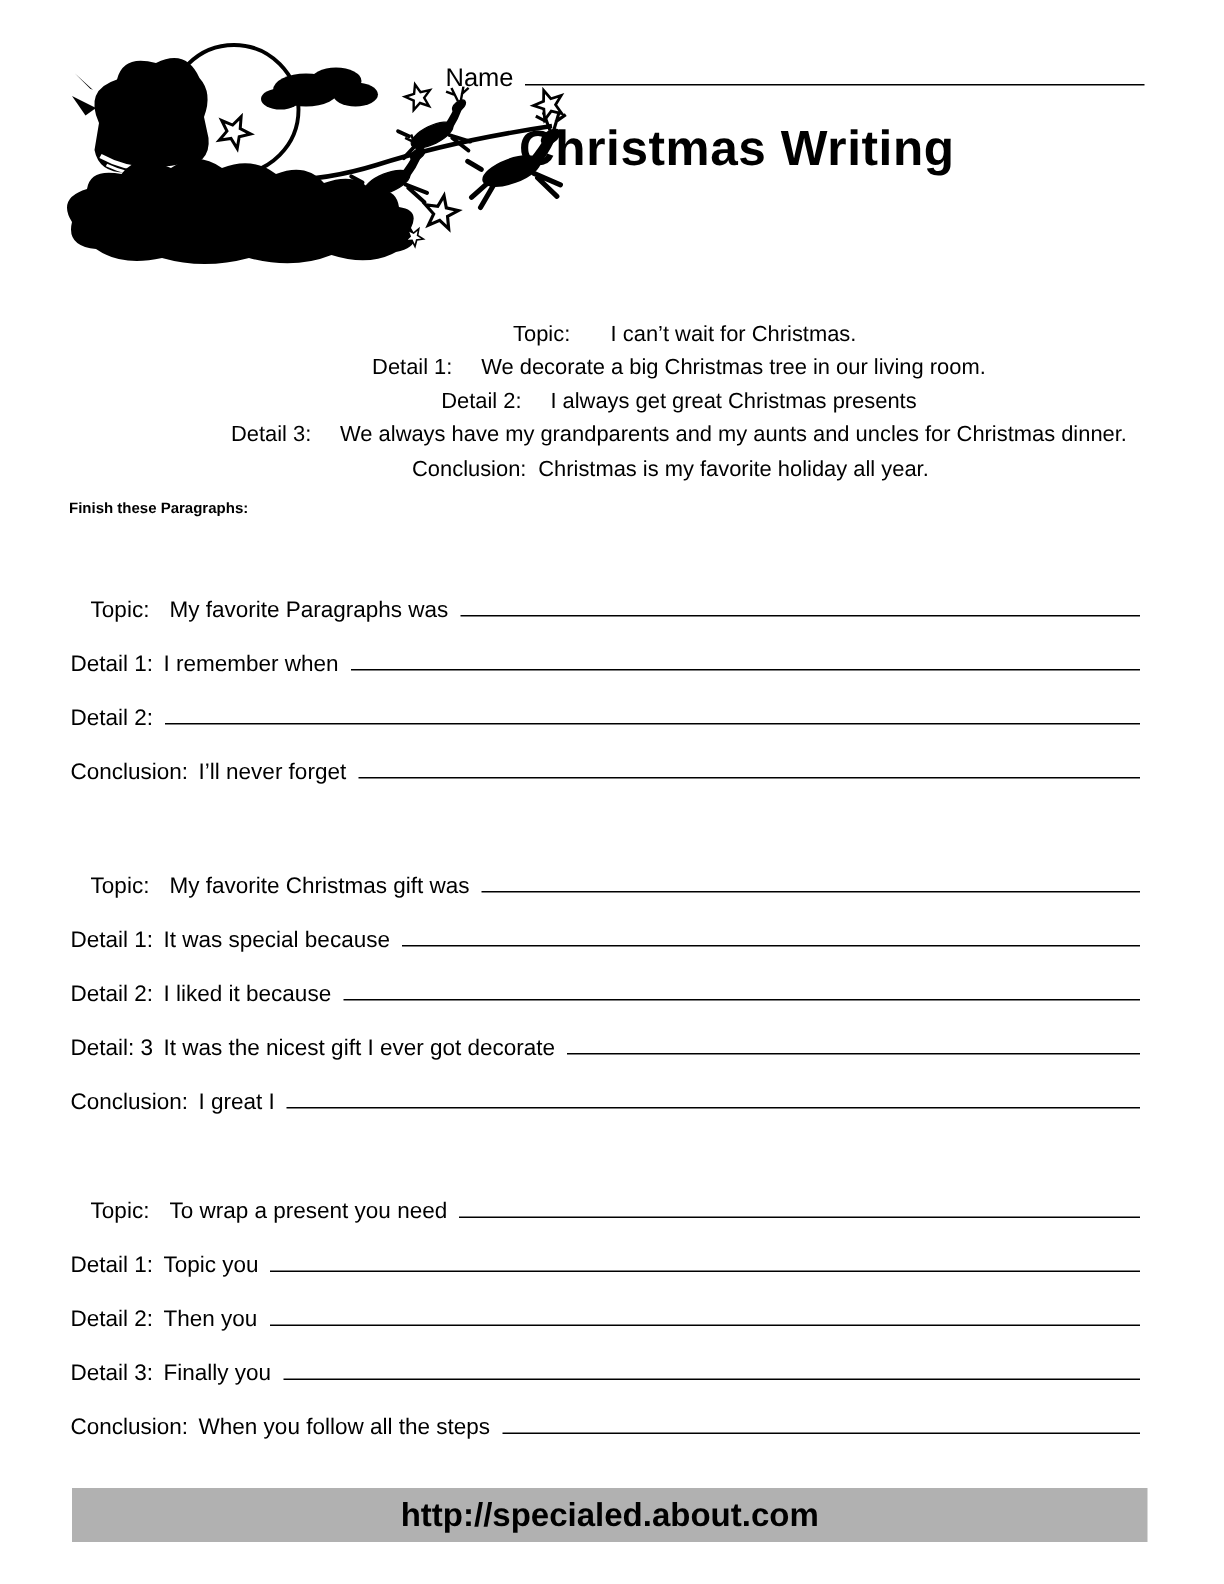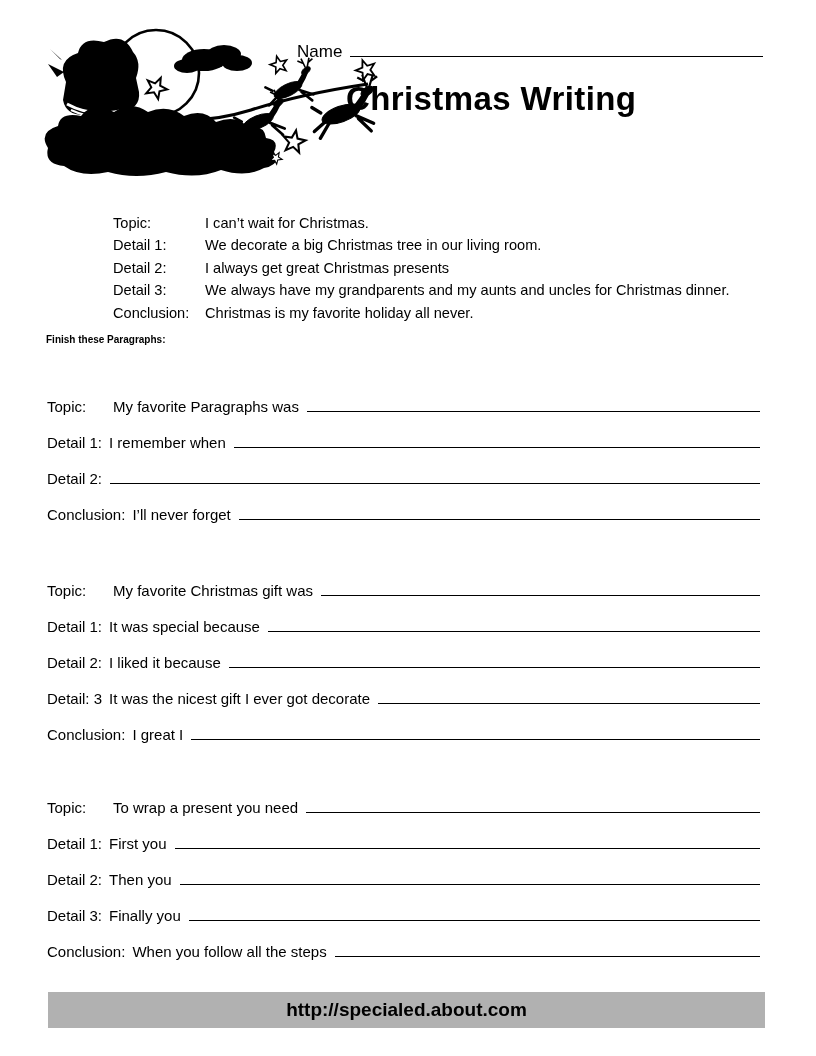--- a/index.html
+++ b/index.html
@@ -1,18 +1,18 @@
 <!DOCTYPE html>
 <html><head>
 <meta charset="utf-8">
 <style>
   html,body{margin:0;padding:0;background:#fff;}
   .page{
     position:relative;width:816px;height:1056px;background:#ffffff;
-    font-family:"Liberation Sans",sans-serif;color:#000;overflow:hidden;
+    font-family:"Liberation Sans",sans-serif;color:#000;overflow:hidden;text-align:center;
   }
   
   .clipart{position:absolute;left:36px;top:20px;width:362px;height:166px;}
   .name-row{
     position:absolute;left:297px;top:42px;width:466px;
     display:flex;align-items:baseline;font-size:17px;
   }
   .name-line{flex:1;margin-left:8px;height:12px;border-bottom:1.8px solid #000;margin-bottom:-4px;}
   .title{
     position:absolute;left:346px;top:80px;margin:0;
@@ -33,21 +33,21 @@
   .flabel{white-space:pre;}
   .flabel.tab{width:66px;flex:0 0 66px;}
   .fprompt{margin-left:7px;white-space:pre;}
   .flabel.tab + .fprompt{margin-left:0;}
   .fprompt:empty{margin-left:0;}
   .blank{flex:1;height:12px;border-bottom:1.8px solid #000;margin-left:8px;margin-bottom:-4px;}
   
   .footer{
     position:absolute;left:48px;top:992px;width:717px;height:36px;
     background:#b1b1b1;display:flex;align-items:center;justify-content:center;
-    font-size:19px;font-weight:bold;
+    font-size:22px;font-weight:bold;
   }
 </style>
 </head>
 <body>
 
 <div class="page">
 
   <svg class="clipart" viewBox="0 0 362 166" aria-hidden="true">
     <defs>
       <polygon id="star" points="0,-9 2.23,-3.07 8.56,-2.78 3.61,1.17 5.29,7.28 0,3.8 -5.29,7.28 -3.61,1.17 -8.56,-2.78 -2.23,-3.07" fill="#fff" stroke="#000" stroke-width="1.6"></polygon>
@@ -104,21 +104,21 @@
     <div class="erow">
       <span class="elabel">Detail 1:</span><span>We decorate a big Christmas tree in our living room.</span>
     </div>
     <div class="erow">
       <span class="elabel">Detail 2:</span><span>I always get great Christmas presents</span>
     </div>
     <div class="erow">
       <span class="elabel">Detail 3:</span><span>We always have my grandparents and my aunts and uncles for Christmas dinner.</span>
     </div>
     <div class="erow">
-      <span class="elabel">Conclusion:</span><span>Christmas is my favorite holiday all never.</span>
+      <span class="elabel">Conclusion:</span><span>Christmas is my favorite holiday all year.</span>
     </div>
   </div>
 
   <h3 class="finish-heading">Finish these Paragraphs:</h3>
 
   <section class="block b1">
     <div class="frow">
       <span class="flabel tab">Topic:</span>
         <span class="fprompt">My favorite Paragraphs was</span>
         <span class="blank"></span>
@@ -169,21 +169,21 @@
   </section>
 
   <section class="block b3">
     <div class="frow">
       <span class="flabel tab">Topic:</span>
         <span class="fprompt">To wrap a present you need</span>
         <span class="blank"></span>
     </div>
     <div class="frow">
       <span class="flabel">Detail 1:</span>
-        <span class="fprompt">First you</span>
+        <span class="fprompt">Topic you</span>
         <span class="blank"></span>
     </div>
     <div class="frow">
       <span class="flabel">Detail 2:</span>
         <span class="fprompt">Then you</span>
         <span class="blank"></span>
     </div>
     <div class="frow">
       <span class="flabel">Detail 3:</span>
         <span class="fprompt">Finally you</span>

